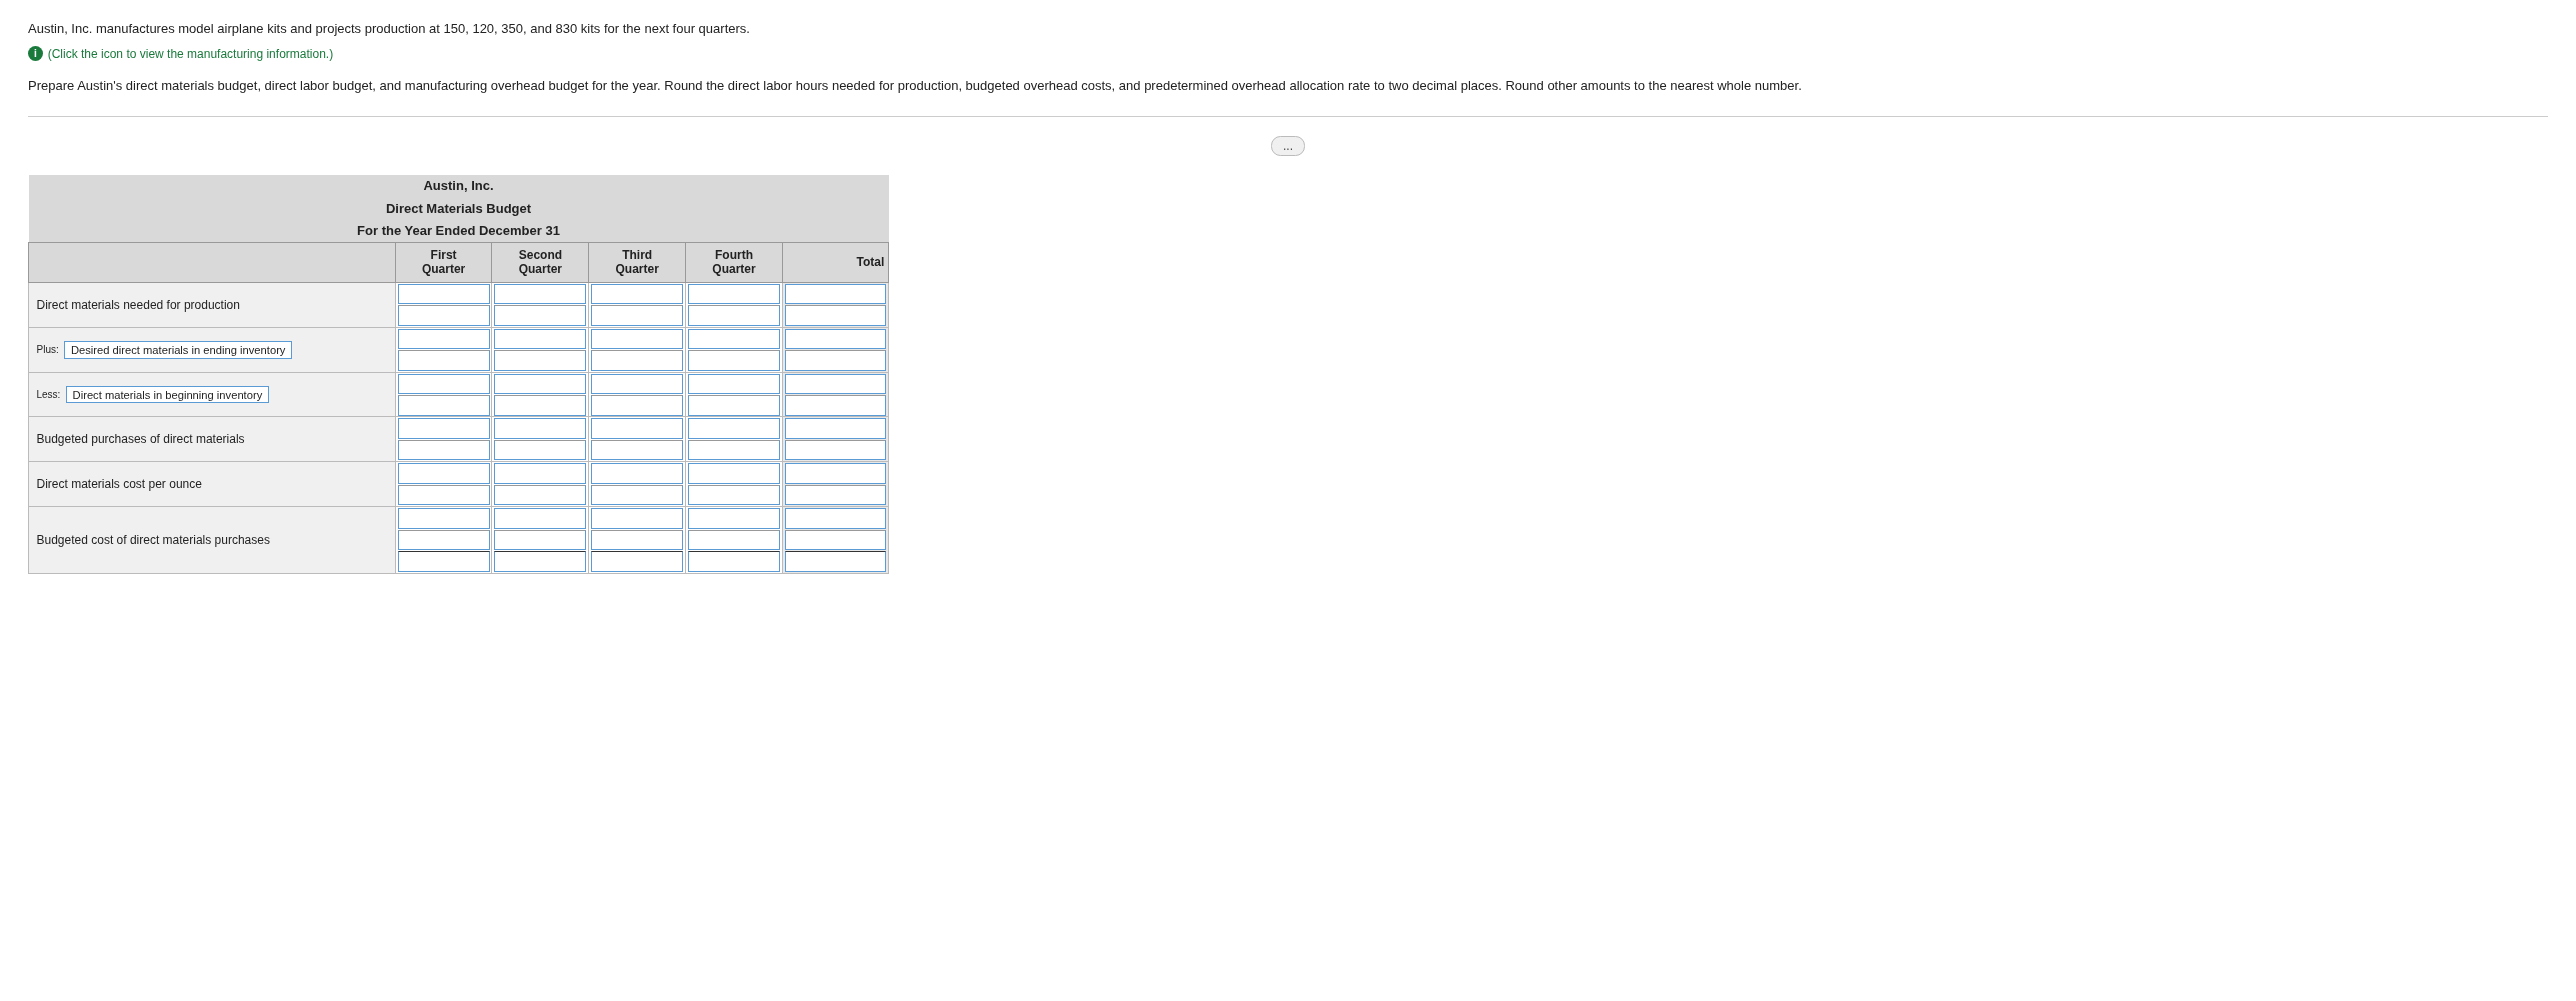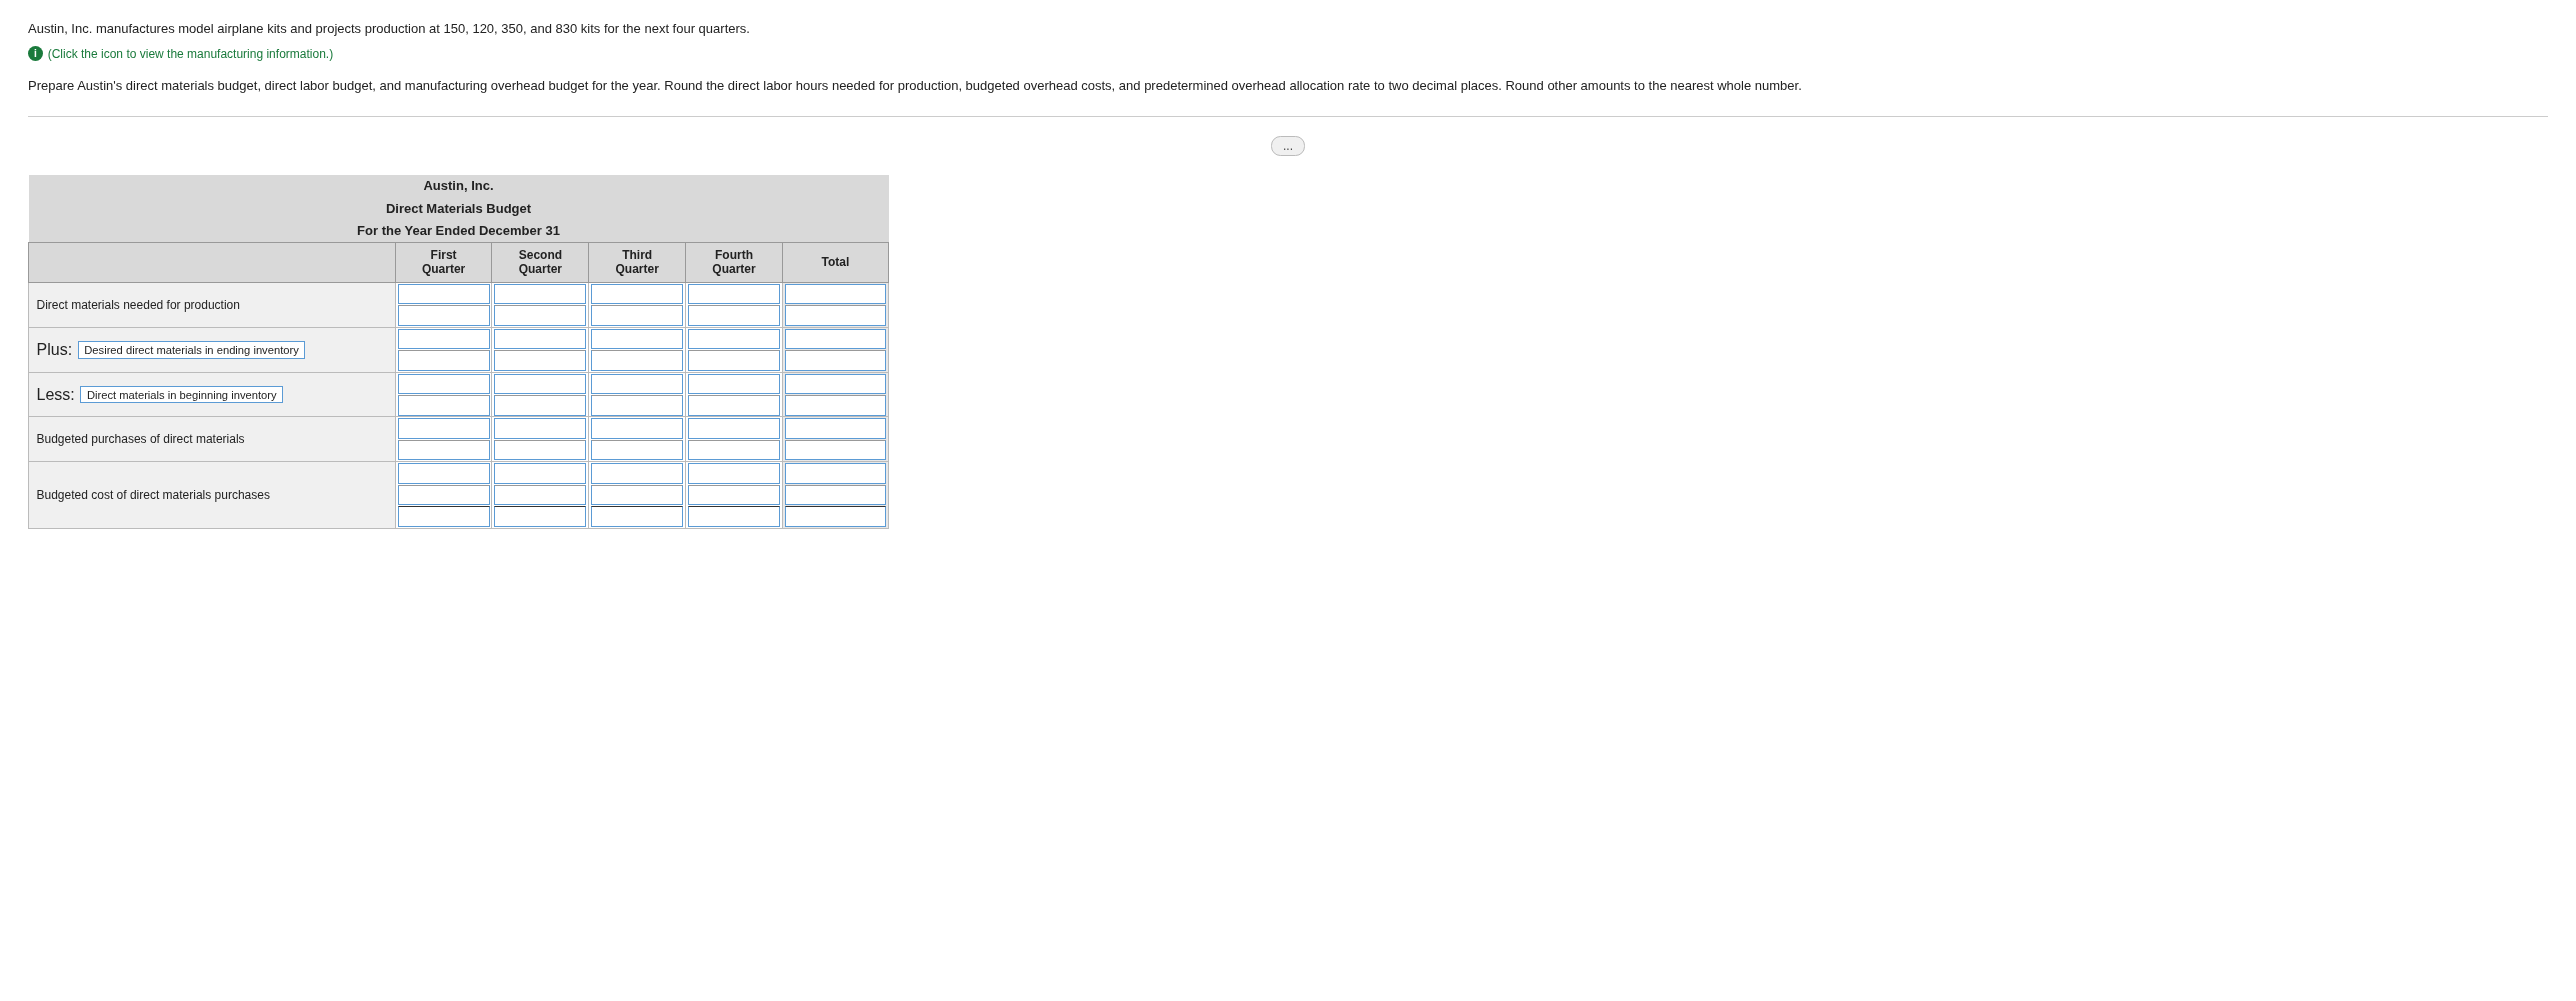--- a/index.html
+++ b/index.html
@@ -126,21 +126,21 @@
       gap: 5.6px;
     }
     .sub-label-box {
       border: 0.9px solid #5b9bd5;
       padding: 1.9px 5.6px;
       font-size: 11.2px;
       background: #fff;
       min-width: 187px;
     }
     .prefix-label {
-      font-size: 16px;
+      font-size: 10px;
       white-space: nowrap;
     }
     
     .header-title-row td {
       background: #d9d9d9;
       text-align: center;
       padding: 3.7px;
       font-size: 13px;
       font-weight: bold;
     }
@@ -185,21 +185,21 @@
           <span>Quarter</span>
         </td>
         <td style="width:94px;">
           <span>Third</span><br>
           <span>Quarter</span>
         </td>
         <td style="width:94px;">
           <span>Fourth</span><br>
           <span>Quarter</span>
         </td>
-        <td style="width:103px;">Total</td>
+        <td style="width:103px;text-align:right;">Total</td>
       </tr>
     </thead>
     <tbody id="table-body">
         <tr class="data-row">
           <td class="label-col">Direct materials needed for production</td>
           <td class="input-cell">
             <div class="input-group double-input">
               <input type="text" class="cell-input" style="">
               <input type="text" class="cell-input" style="">
             </div>
@@ -332,20 +332,53 @@
             </div>
           </td>
           <td class="input-cell total-col">
             <div class="input-group double-input">
               <input type="text" class="cell-input" style="">
               <input type="text" class="cell-input" style="">
             </div>
           </td>
         </tr>
         <tr class="data-row">
+          <td class="label-col">Direct materials cost per ounce</td>
+          <td class="input-cell">
+            <div class="input-group double-input">
+              <input type="text" class="cell-input" style="">
+              <input type="text" class="cell-input" style="">
+            </div>
+          </td>
+          <td class="input-cell">
+            <div class="input-group double-input">
+              <input type="text" class="cell-input" style="">
+              <input type="text" class="cell-input" style="">
+            </div>
+          </td>
+          <td class="input-cell">
+            <div class="input-group double-input">
+              <input type="text" class="cell-input" style="">
+              <input type="text" class="cell-input" style="">
+            </div>
+          </td>
+          <td class="input-cell">
+            <div class="input-group double-input">
+              <input type="text" class="cell-input" style="">
+              <input type="text" class="cell-input" style="">
+            </div>
+          </td>
+          <td class="input-cell total-col">
+            <div class="input-group double-input">
+              <input type="text" class="cell-input" style="">
+              <input type="text" class="cell-input" style="">
+            </div>
+          </td>
+        </tr>
+        <tr class="data-row">
           <td class="label-col">Budgeted cost of direct materials purchases</td>
           <td class="input-cell">
             <div class="input-group triple-input">
               <input type="text" class="cell-input" style="">
               <input type="text" class="cell-input" style="">
               <input type="text" class="cell-input" style="">
             </div>
           </td>
           <td class="input-cell">
             <div class="input-group triple-input">

